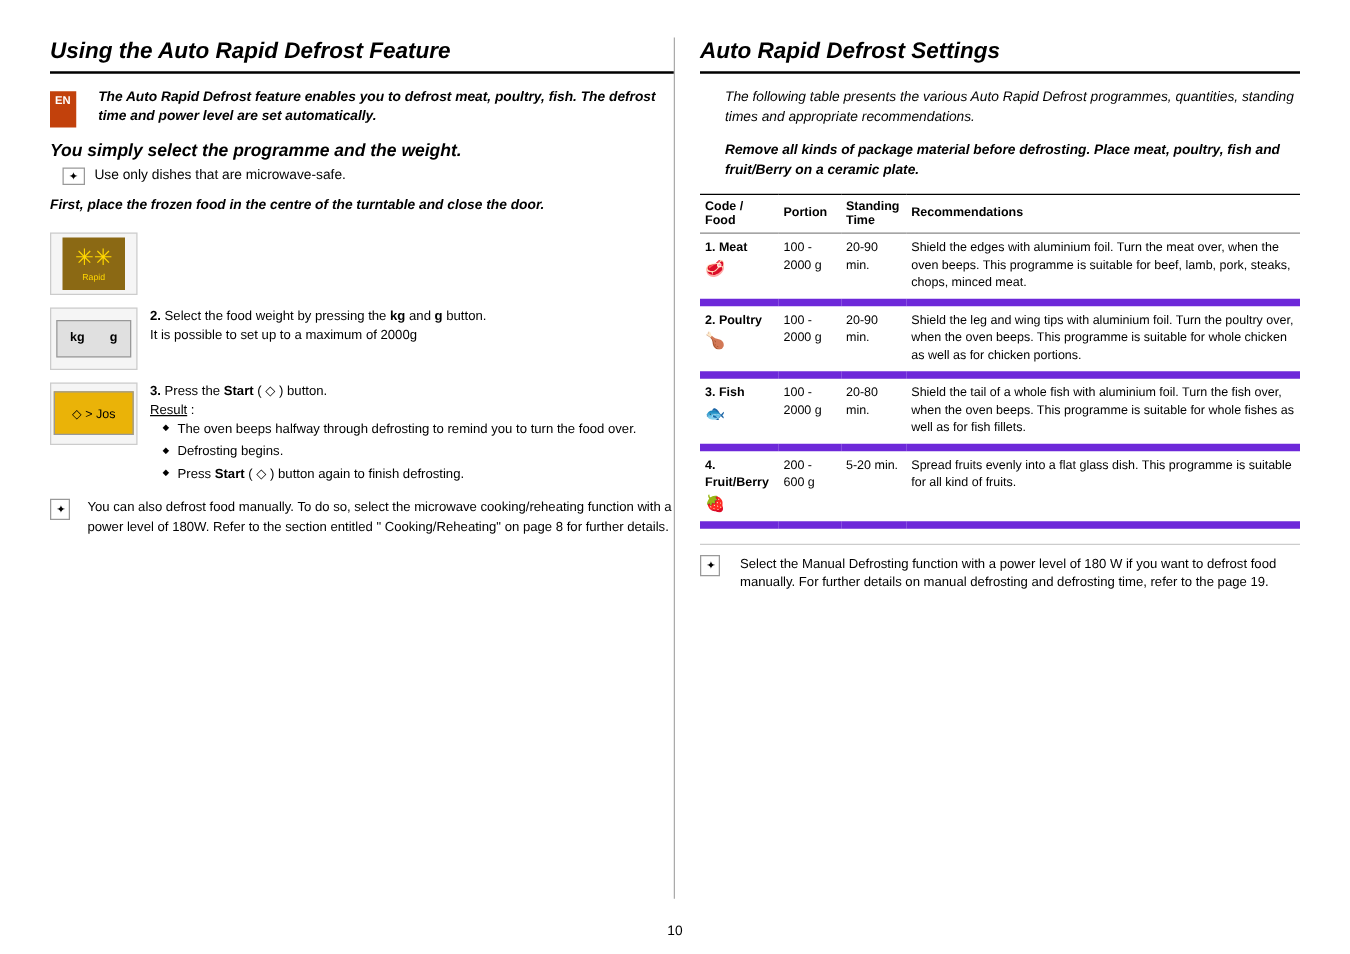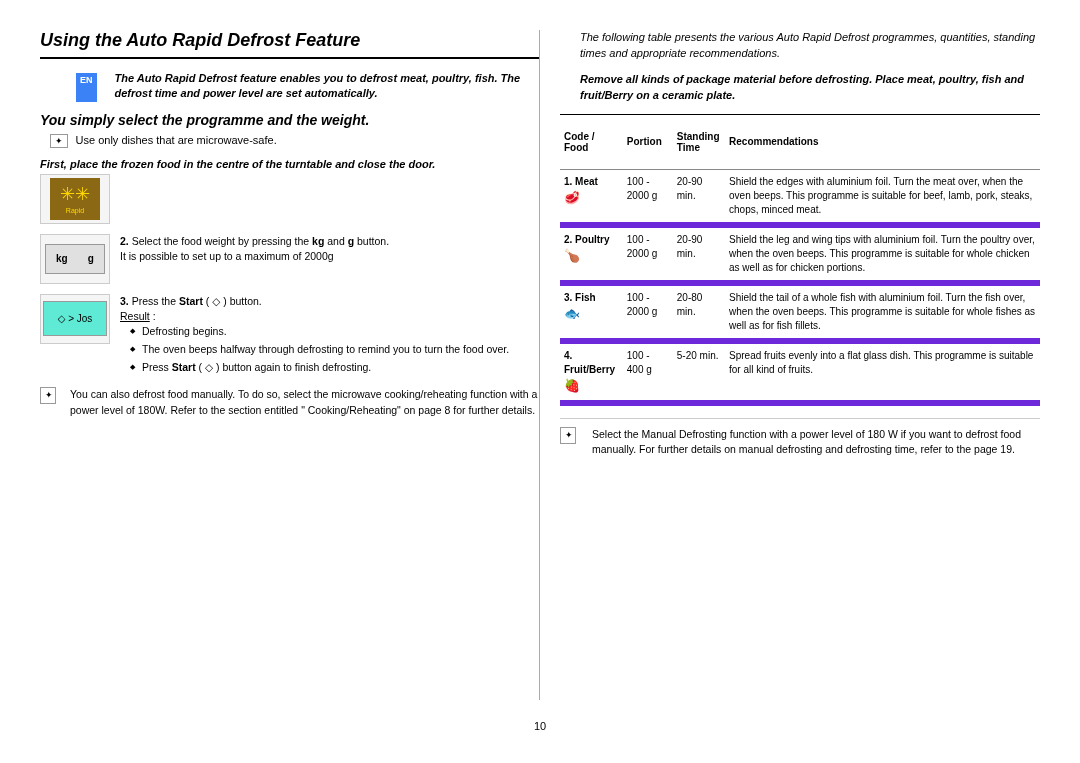--- a/index.html
+++ b/index.html
@@ -30,29 +30,28 @@
     .section-title {
       font-size: 18px;
       font-style: italic;
       font-weight: bold;
       border-bottom: 2px solid #000;
       padding-bottom: 6px;
       margin-bottom: 12px;
     }
     .en-badge {
       display: inline-block;
-      background: #3b82f6;
+      background: #c2410c;
       color: #fff;
       font-size: 9px;
       font-weight: bold;
       padding: 2px 4px;
       margin-right: 6px;
       vertical-align: top;
       margin-top: 2px;
-      margin-left: 36px;
     }
     .intro-block {
       display: flex;
       margin-bottom: 10px;
     }
     .intro-text {
       font-style: italic;
       font-size: 11px;
       line-height: 1.4;
       margin-left: 12px;
@@ -79,21 +78,21 @@
       padding: 1px 4px;
       font-size: 9px;
       margin-right: 8px;
       min-width: 16px;
       text-align: center;
     }
     .step-heading {
       font-style: italic;
       font-weight: bold;
       font-size: 11px;
-      margin-bottom: 4px;
+      margin-bottom: 16px;
     }
     .steps-area {
       display: flex;
       flex-direction: column;
       gap: 10px;
       margin-bottom: 10px;
     }
     .step-row {
       display: flex;
       align-items: flex-start;
@@ -130,21 +129,21 @@
       border: 1px solid #999;
       display: flex;
       align-items: center;
       justify-content: space-around;
       width: 60px;
       height: 30px;
       font-size: 10px;
       font-weight: bold;
     }
     .start-display {
-      background: #5eead4;
+      background: #eab308;
       border: 1px solid #999;
       display: flex;
       align-items: center;
       justify-content: center;
       width: 64px;
       height: 35px;
       font-size: 10px;
     }
     .step-content {
       flex: 1;
@@ -192,21 +191,21 @@
     }
     .defrost-table {
       width: 100%;
       border-collapse: collapse;
       font-size: 10px;
       margin-bottom: 12px;
     }
     .defrost-table th {
       border-top: 1px solid #000;
       border-bottom: 1px solid #888;
-      padding: 16px 4px;
+      padding: 4px 4px;
       text-align: left;
       font-size: 10px;
       font-weight: bold;
       background: #fff;
     }
     .defrost-table td {
       padding: 5px 4px;
       vertical-align: top;
       border-bottom: 6px solid #6d28d9;
       font-size: 10px;
@@ -223,21 +222,21 @@
       align-items: flex-start;
       gap: 8px;
       font-size: 10.5px;
       line-height: 1.45;
       border-top: 1px solid #ccc;
       padding-top: 8px;
     }
     .page-footer {
       text-align: center;
       font-size: 11px;
-      padding-bottom: 31px;
+      padding-bottom: 12px;
       color: #000;
     }
   </style>
 </head>
 <body>
 
 <div class="page-wrapper">
 
   <div class="left-column">
     <div class="section-title">Using the Auto Rapid Defrost Feature</div>
@@ -285,35 +284,36 @@
         <div class="step-image">
           <div class="start-display">
             <span>◇ &gt; Jos</span>
           </div>
         </div>
         <div class="step-content">
           <span class="step-num">3.</span>
           Press the <strong>Start</strong> ( ◇ ) button.<br>
           <u>Result</u> :
           <ul class="bullet-list">
+            <li>The oven beeps halfway through defrosting to remind you to turn the food over.</li>
             <li>Defrosting begins.</li>
-            <li>The oven beeps halfway through defrosting to remind you to turn the food over.</li>
             <li>Press <strong>Start</strong> ( ◇ ) button again to finish defrosting.</li>
           </ul>
         </div>
       </div>
     </div>
 
     <div class="manual-block">
       <span class="icon-box">✦</span>
       <span>You can also defrost food manually. To do so, select the microwave cooking/reheating function with a power level of 180W. Refer to the section entitled " Cooking/Reheating" on page 8 for further details.</span>
     </div>
   </div>
 
   <div class="right-column">
+    <div class="section-title">Auto Rapid Defrost Settings</div>
 
     <div class="right-intro">
       <span>The following table presents the various Auto Rapid Defrost programmes, quantities, standing times and appropriate recommendations.</span>
     </div>
 
     <div class="right-intro">
       <span class="right-bold-italic">Remove all kinds of package material before defrosting. Place meat, poultry, fish and fruit/Berry on a ceramic plate.</span>
     </div>
 
     <table class="defrost-table">
@@ -351,21 +351,21 @@
           </td>
           <td>100 - 2000 g</td>
           <td>20-80 min.</td>
           <td>Shield the tail of a whole fish with aluminium foil. Turn the fish over, when the oven beeps. This programme is suitable for whole fishes as well as for fish fillets.</td>
         </tr>
         <tr>
           <td>
             <div><span class="food-name">4. Fruit/Berry</span></div>
             <div class="food-icon">🍓</div>
           </td>
-          <td>100 - 400 g</td>
+          <td>200 - 600 g</td>
           <td>5-20 min.</td>
           <td>Spread fruits evenly into a flat glass dish. This programme is suitable for all kind of fruits.</td>
         </tr>
       </tbody>
     </table>
 
     <div class="right-footer">
       <span class="icon-box">✦</span>
       <span>Select the Manual Defrosting function with a power level of 180 W if you want to defrost food manually. For further details on manual defrosting and defrosting time, refer to the page 19.</span>
     </div>

